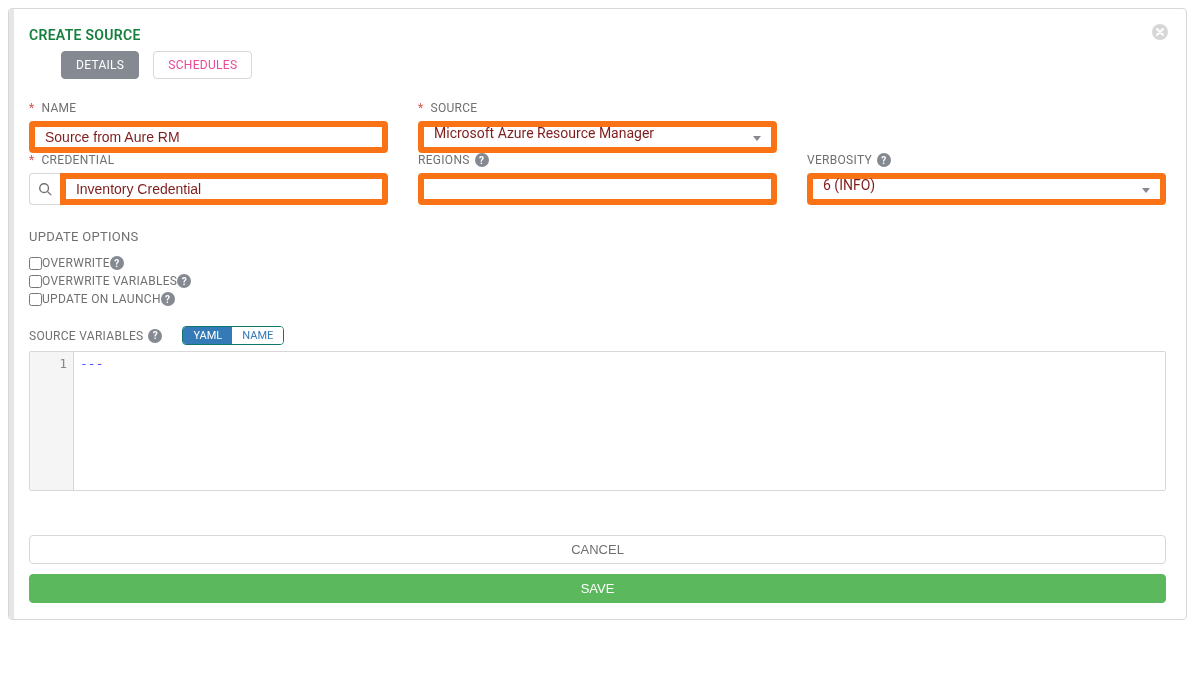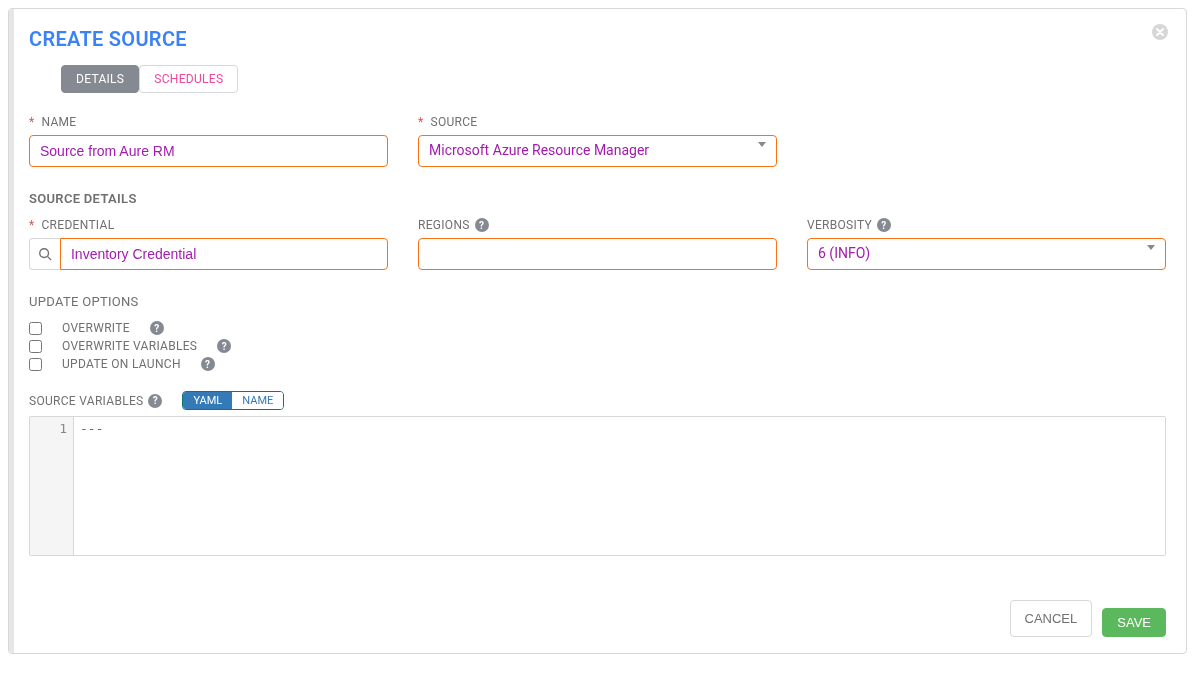--- a/index.html
+++ b/index.html
@@ -26,28 +26,28 @@
     border-bottom-left-radius: 4px;
   }
   .close-x {
     position: absolute;
     top: 14px; right: 18px;
     color: #c4c4c4;
     cursor: pointer;
     font-size: 18px;
   }
   .header-title {
-    font-size: 20px;
+    font-size: 14px;
     font-weight: 600;
     letter-spacing: 0.3px;
-    color: #3b82f6;
-    text-transform: uppercase;
-    margin-bottom: 14px;
-  }
-  .tabs { display: flex; gap: 0; margin-bottom: 22px; padding-left: 32px; }
+    color: #15803d;
+    text-transform: uppercase;
+    margin-bottom: 8px;
+  }
+  .tabs { display: flex; gap: 14px; margin-bottom: 22px; padding-left: 32px; }
   .tab {
     border: 1px solid #d7d7d7;
     border-radius: 4px;
     padding: 6px 14px;
     font-size: 12px;
     cursor: pointer;
     color: #ec4899;
     background: #fff;
     text-transform: uppercase;
     letter-spacing: 0.3px;
@@ -64,31 +64,31 @@
     text-transform: uppercase;
     letter-spacing: 0.3px;
     margin-bottom: 6px;
     display: flex;
     align-items: center;
     gap: 5px;
   }
   .req { color: #d9534f; margin-right: 2px; }
   .text-input, .select-input {
     width: 100%;
-    border: 1px solid #f97316;
+    border: 6px solid #f97316;
     border-radius: 4px;
     padding: 6px 10px;
     font-size: 14px;
-    color: #a21caf;
+    color: #7f1d1d;
     background: #fff;
     height: 32px;
   }
   .select-input {
     display: flex;
-    align-items: flex-start;
+    align-items: flex-end;
     justify-content: space-between;
     cursor: pointer;
   }
   .caret-down {
     width: 0; height: 0;
     border-left: 4px solid transparent;
     border-right: 4px solid transparent;
     border-top: 5px solid #848992;
   }
   .section-heading {
@@ -122,21 +122,21 @@
     color: #fff;
     font-size: 10px;
     font-weight: 700;
     align-items: center;
     justify-content: center;
     cursor: pointer;
   }
   .checkbox-row {
     display: flex;
     align-items: center;
-    gap: 20px;
+    gap: 0;
     font-size: 12px;
     color: #707070;
     text-transform: uppercase;
     letter-spacing: 0.3px;
     margin-bottom: 4px;
   }
   .checkbox-row input[type=checkbox] { margin: 0; cursor: pointer; }
   .sv-row { display: flex; align-items: center; gap: 20px; margin: 20px 0 6px 0; }
   .toggle-group {
     display: inline-flex;
@@ -169,36 +169,35 @@
     padding: 4px 6px 0 0;
     color: #848992;
   }
   .code-body {
     flex: 1;
     background: #fff;
     padding: 4px 6px 0 6px;
     color: #8a8af0;
   }
   .code-body .yaml-mark { color: #5454ff; }
-  .footer { display: flex; justify-content: flex-end; gap: 10px; margin-top: 44px; }
+  .footer { display: flex; justify-content: flex-end; gap: 10px; margin-top: 44px; flex-direction: column; }
   .btn {
     border: 1px solid #d7d7d7;
     border-radius: 4px;
     padding: 6px 14px;
     font-size: 13px;
     cursor: pointer;
     background: #fff;
     color: #707070;
     text-transform: uppercase;
   }
   .btn.primary {
     background: #5cb85c;
     border-color: #5cb85c;
     color: #fff;
-    margin-top: 8px;
   }
   svg.search-icon { width: 14px; height: 14px; }
 </style>
 </head>
 <body>
 
 <div class="panel">
   <div class="left-accent"></div>
 
   <div class="close-x">
@@ -228,21 +227,20 @@
         <span class="req">*</span>
         <span>SOURCE</span>
       </div>
       <div class="select-input">
         <span>Microsoft Azure Resource Manager</span>
         <span class="caret-down"></span>
       </div>
     </div>
   </div>
 
-  <div class="section-heading">SOURCE DETAILS</div>
 
   <div class="row3">
     <div>
       <div class="field-label">
         <span class="req">*</span>
         <span>CREDENTIAL</span>
       </div>
       <div class="input-group">
         <div class="addon">
           <svg class="search-icon" viewBox="0 0 16 16" fill="none" stroke="#707070" stroke-width="1.6">

